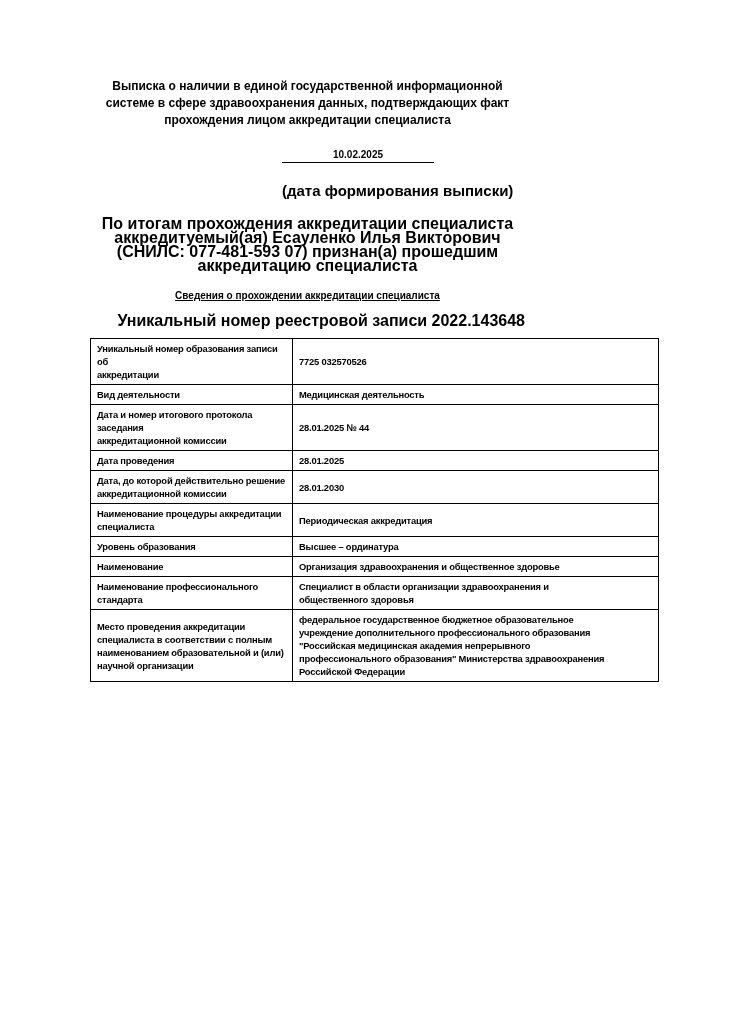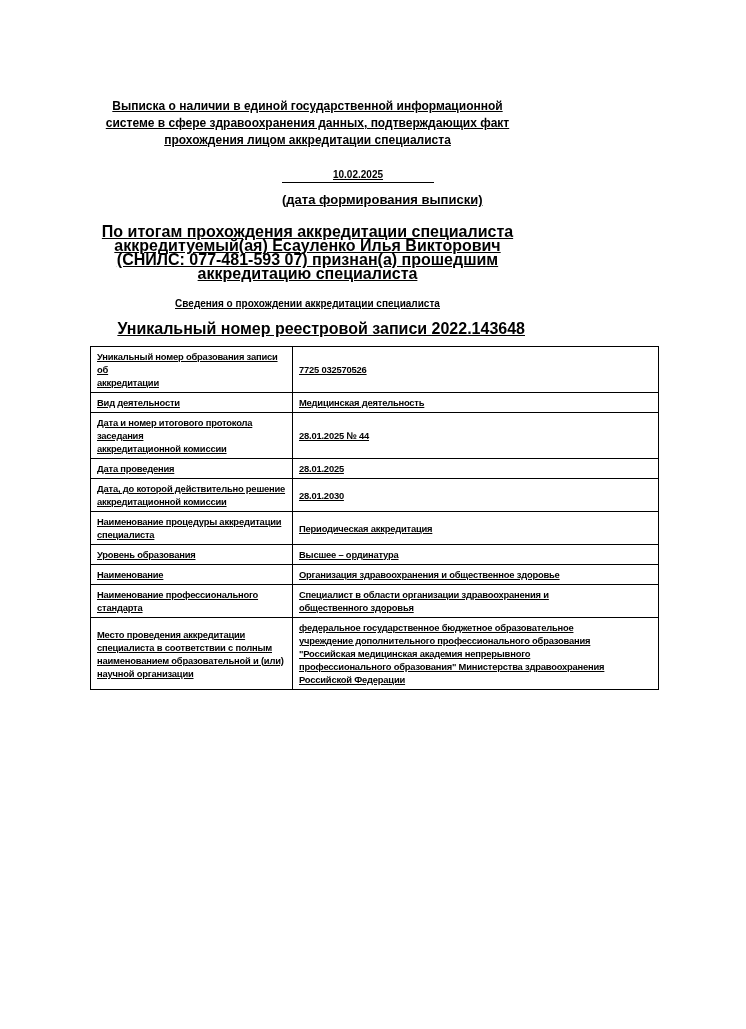--- a/index.html
+++ b/index.html
@@ -10,22 +10,21 @@
   body {
     width: 746px;
     height: 1029px;
     overflow: hidden;
     color: #000000;
   }
   .page {
     width: 612px;
     height: 1029px;
     background: #ffffff;
-    padding: 98px 87px 0 90px;
-    text-decoration: underline;
+    padding: 78px 87px 0 90px;
   }
   .doc-title {
     font-size: 12px;
     font-weight: bold;
     line-height: 17px;
     text-align: center;
     max-width: 405px;
     margin: 0 auto;
   }
   .date-block {
@@ -33,22 +32,22 @@
     margin: 20px 91px 0 auto;
     text-align: center;
     font-weight: bold;
   }
   .date-value {
     font-size: 10px;
     padding-bottom: 2px;
     border-bottom: 1.5px solid #000000;
   }
   .date-caption {
-    font-size: 13px;
-    margin-top: 9px;
+    font-size: 15px;
+    margin-top: 19px;
     white-space: nowrap;
   }
   .summary {
     margin-top: 18px;
     font-size: 16px;
     font-weight: bold;
     line-height: 14px;
     text-align: center;
   }
   .section-heading {

